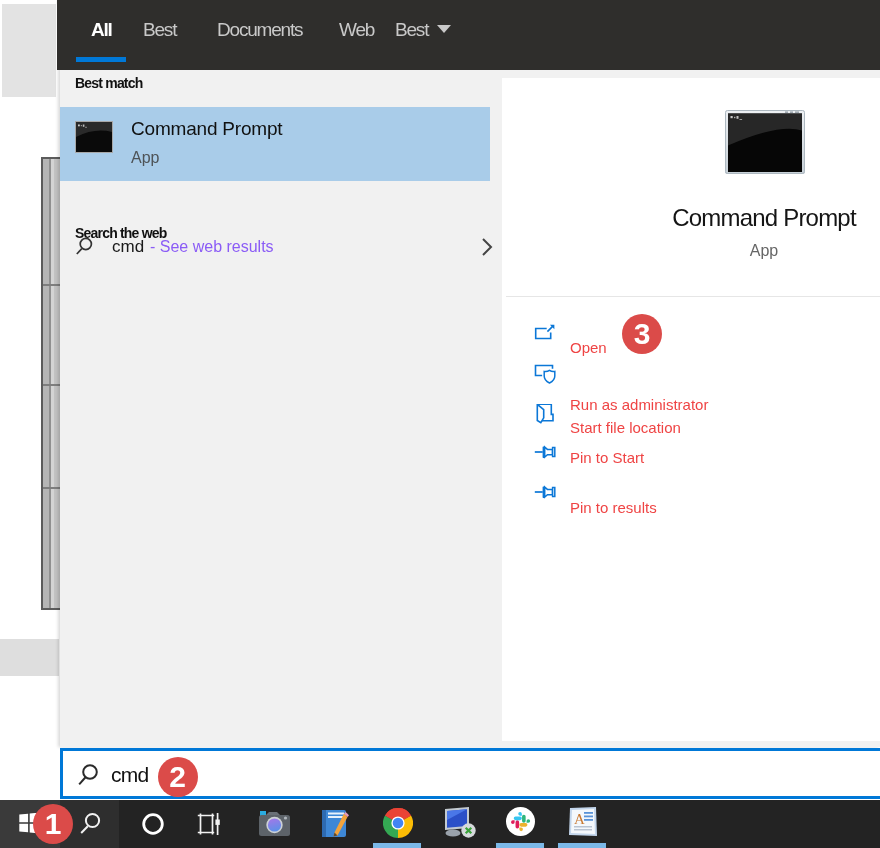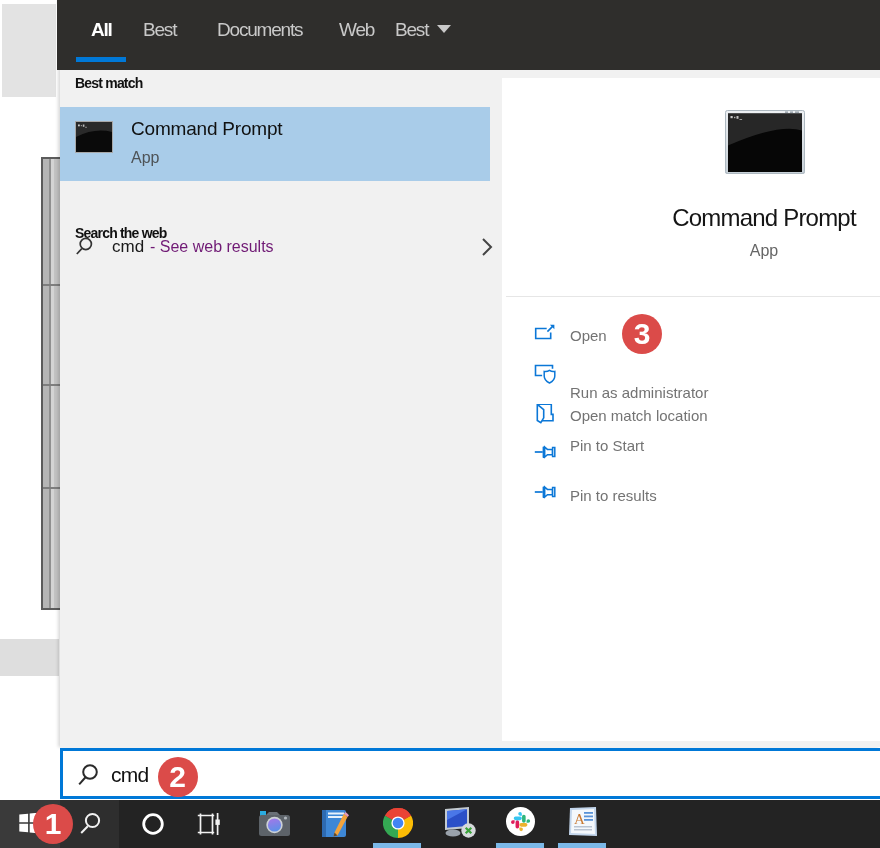--- a/index.html
+++ b/index.html
@@ -27,21 +27,21 @@
   #bmrow { left:0; top:107px; width:430px; height:74px; background:#a9cce9; }
   #bmtitle { position:absolute; left:71px; top:11px; font-size:19px; letter-spacing:-0.2px; color:#111; }
   #bmapp { position:absolute; left:71px; top:42px; font-size:16px; color:#4e5357; }
   
   #rpane { left:442px; top:78px; width:524px; height:663px; background:#fff; }
   #rtitle { position:absolute; left:0; top:126px; width:524px; text-align:center;
     font-size:24px; letter-spacing:-0.8px; color:#151515; }
   #rapp { position:absolute; left:0; top:164px; width:524px; text-align:center;
     font-size:16px; color:#666; }
   #rdivider { position:absolute; left:4px; top:218px; width:520px; height:1px; background:#e6e6e6; }
-  .action { position:absolute; left:68px; font-size:15px; color:#737373; }
+  .action { position:absolute; left:68px; font-size:15px; color:#ef4444;margin-top:12px; }
   .aicon { position:absolute; left:32px; }
   
   .redc { position:absolute; background:#db4b49; border-radius:50%;
     color:#fff; font-weight:bold; text-align:center; font-size:30px; line-height:40px; width:40px; height:40px; }
   
   #sbox { left:60px; top:748px; width:820px; height:51px; background:#fff;
     border:3px solid #0078d7; border-right:none; }
   #stext { position:absolute; left:48px; top:11.5px; font-size:21px; letter-spacing:-0.7px; color:#111; }
   
   #taskbar { left:0; top:800px; width:880px; height:48px; background:#232323; }
@@ -84,21 +84,21 @@
     <span id="bmtitle">Command Prompt</span>
     <span id="bmapp">App</span>
   </div>
   <span class="hdr" style="left:15px; top:193px;margin-top:32px;">Search the web</span>
 
   <svg class="abs" style="left:15px; top:236px" width="22" height="22" viewBox="0 0 22 22">
     <circle cx="10.8" cy="8" r="5.6" fill="none" stroke="#333" stroke-width="1.7"></circle>
     <line x1="6.8" y1="12.7" x2="1.8" y2="18" stroke="#333" stroke-width="1.7"></line>
   </svg>
   <span class="abs" style="left:52px; top:237px; font-size:17px; color:#1a1a1a;">cmd</span>
-  <span class="abs" style="left:90px; top:238px; font-size:16px; color:#701a75;">- See web results</span>
+  <span class="abs" style="left:90px; top:238px; font-size:16px; color:#8b5cf6;">- See web results</span>
   <svg class="abs" style="left:420px; top:237px" width="14" height="20" viewBox="0 0 14 20">
     <path d="M3 2 L11 10 L3 18" fill="none" stroke="#444" stroke-width="2"></path>
   </svg>
 
   <div class="abs" id="rpane">
     <svg style="position:absolute; left:223px; top:32px" width="80" height="64" viewBox="0 0 80 64">
       <defs>
           <linearGradient id="fr" x1="0" y1="0" x2="0" y2="1">
         <stop offset="0" stop-color="#eef1f4"></stop>
             <stop offset="1" stop-color="#c7d0d7"></stop>
@@ -129,21 +129,21 @@
     <svg class="aicon" style="top:286px" width="24" height="24" viewBox="0 0 24 24">
       <path d="M18.5 4.7 V1.5 H1.5 V11.5 H8.7" fill="none" stroke="#0b77d7" stroke-width="1.6"></path>
       <path d="M10.2 7.4 Q13 8.1 15.5 6.3 Q18 8.1 20.8 7.4 V12 Q20.8 16.4 15.5 19 Q10.2 16.4 10.2 12 Z" fill="#fff" stroke="#fff" stroke-width="4"></path>
       <path d="M10.2 7.4 Q13 8.1 15.5 6.3 Q18 8.1 20.8 7.4 V12 Q20.8 16.4 15.5 19 Q10.2 16.4 10.2 12 Z" fill="#fff" stroke="#0b77d7" stroke-width="1.5"></path>
     </svg>
     <span class="action" style="top:306px">Run as administrator</span>
     <svg class="aicon" style="top:326px" width="24" height="24" viewBox="0 0 24 24">
       <path d="M3.3 0.3 H17.3 V10.4 H19 V16.7 H7.5" fill="none" stroke="#0b77d7" stroke-width="1.6"></path>
       <path d="M3.3 0.3 L9.7 5.6 L9.7 13.9 L6.8 18.7 L3.3 16.5 Z" fill="#fff" stroke="#0b77d7" stroke-width="1.6"></path>
     </svg>
-    <span class="action" style="top:329px">Open match location</span>
+    <span class="action" style="top:329px">Start file location</span>
     <svg class="aicon" style="top:366px" width="26" height="24" viewBox="0 0 26 24">
       <line x1="0.8" y1="8" x2="8.7" y2="8" stroke="#0b77d7" stroke-width="1.7"></line>
       <path d="M10.7 3 L13.4 5.4 L18.5 5.4 L18.5 10.8 L13.4 10.8 L10.7 13.2 Z" fill="#fff" stroke="#0b77d7" stroke-width="1.5"></path>
       <rect x="18.6" y="3.5" width="2.2" height="9" fill="#fff" stroke="#0b77d7" stroke-width="1.5"></rect>
       <rect x="8.6" y="2.4" width="2.1" height="11.5" rx="0.6" fill="#0b77d7"></rect>
     </svg>
     <span class="action" style="top:359px">Pin to Start</span>
     <svg class="aicon" style="top:406px" width="26" height="24" viewBox="0 0 26 24">
       <line x1="0.8" y1="8" x2="8.7" y2="8" stroke="#0b77d7" stroke-width="1.7"></line>
       <path d="M10.7 3 L13.4 5.4 L18.5 5.4 L18.5 10.8 L13.4 10.8 L10.7 13.2 Z" fill="#fff" stroke="#0b77d7" stroke-width="1.5"></path>

